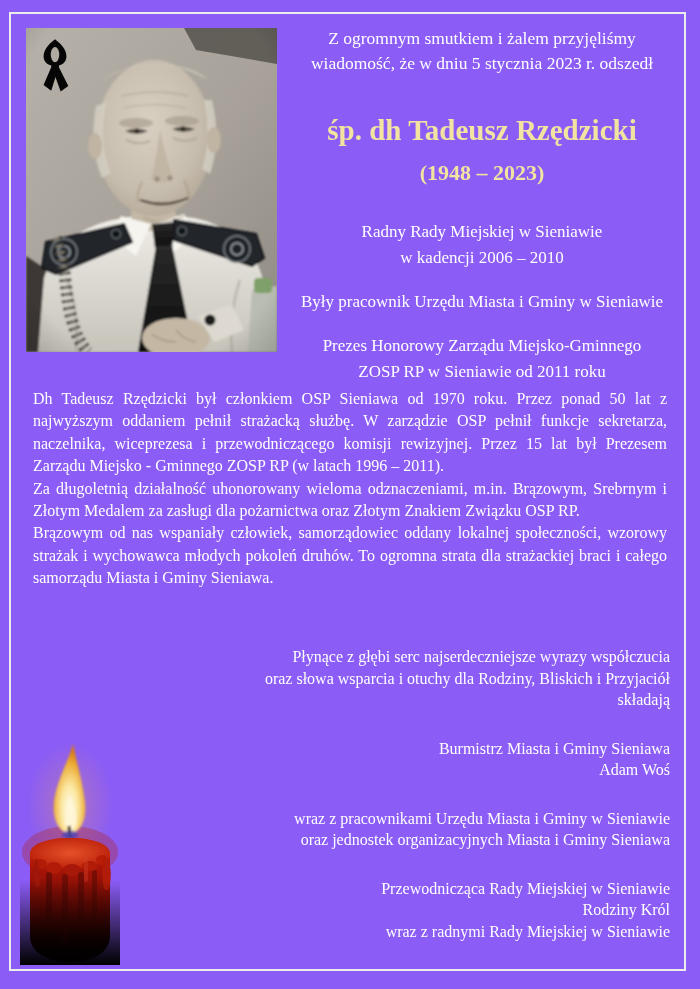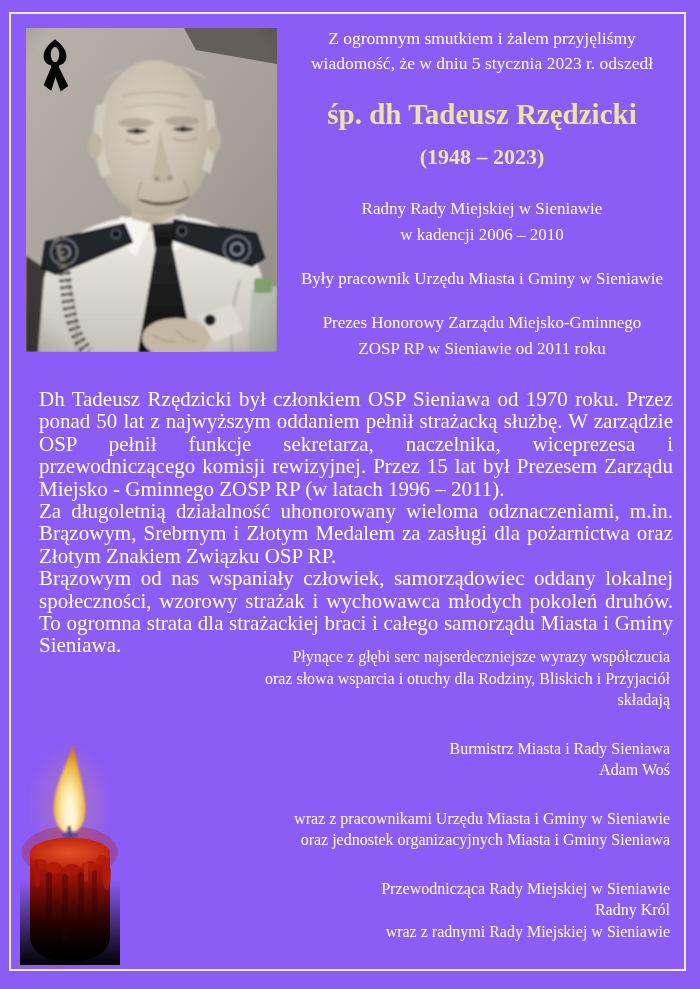--- a/index.html
+++ b/index.html
@@ -15,30 +15,30 @@
     position:absolute;left:26px;top:28px;width:251px;height:324px;overflow:hidden;
     background:#a9a49c;
   }
   .photo svg.portrait{display:block;width:100%;height:100%;}
   .ribbon{position:absolute;left:10px;top:9px;width:38px;height:56px;}
   .header{
     position:absolute;left:277px;top:26px;width:410px;text-align:center;
   }
   .intro-line{font-size:17.5px;line-height:25px;white-space:nowrap;margin:0 -45px;}
   .name{
-    font-size:29px;font-weight:bold;line-height:36px;margin-top:20px;
+    font-size:29px;font-weight:bold;line-height:36px;margin-top:36px;
     color:#f2e3a1;white-space:nowrap;
   }
   .years{font-size:22px;font-weight:600;line-height:30px;margin-top:10px;color:#f2e3a1;}
-  .roles{margin-top:24px;}
+  .roles{margin-top:31px;}
   .role{margin-bottom:18px;}
   .role div{font-size:17px;line-height:26px;white-space:nowrap;margin:0 -45px;}
   .bio{
-    position:absolute;left:39px;top:388px;width:634px;
-    font-size:21px;line-height:22.4px;text-align:justify;
+    position:absolute;left:33px;top:388px;width:634px;
+    font-size:16px;line-height:22.4px;text-align:justify;
   }
   .bio p{margin:0;}
   .condolences{
     position:absolute;left:30px;right:30px;top:646px;text-align:right;
     font-size:16px;line-height:21.5px;
   }
   .group+.group{margin-top:27px;}
   .candle{position:absolute;left:20px;top:740px;width:100px;height:225px;}
 </style>
 </head>
@@ -168,30 +168,30 @@
     <p>Brązowym od nas wspaniały człowiek, samorządowiec oddany lokalnej społeczności, wzorowy strażak i wychowawca młodych pokoleń druhów. To ogromna strata dla strażackiej braci i całego samorządu Miasta i Gminy Sieniawa.</p>
   </div>
 
   <div class="condolences">
     <div class="group">
       <div>Płynące z głębi serc najserdeczniejsze wyrazy współczucia</div>
       <div>oraz słowa wsparcia i otuchy dla Rodziny, Bliskich i Przyjaciół</div>
       <div>składają</div>
     </div>
     <div class="group">
-      <div>Burmistrz Miasta i Rady Sieniawa</div>
+      <div>Burmistrz Miasta i Gminy Sieniawa</div>
       <div>Adam Woś</div>
     </div>
     <div class="group">
       <div>wraz z pracownikami Urzędu Miasta i Gminy w Sieniawie</div>
       <div>oraz jednostek organizacyjnych Miasta i Gminy Sieniawa</div>
     </div>
     <div class="group">
       <div>Przewodnicząca Rady Miejskiej w Sieniawie</div>
-      <div>Radny Król</div>
+      <div>Rodziny Król</div>
       <div>wraz z radnymi Rady Miejskiej w Sieniawie</div>
     </div>
   </div>
 
   <svg class="candle" viewBox="0 0 100 225">
     <defs>
       <radialGradient id="glow" cx="0.5" cy="0.5" r="0.5">
         <stop offset="0" stop-color="rgba(255,170,60,0.30)"></stop>
           <stop offset="1" stop-color="rgba(255,170,60,0)"></stop>
       </radialGradient>

